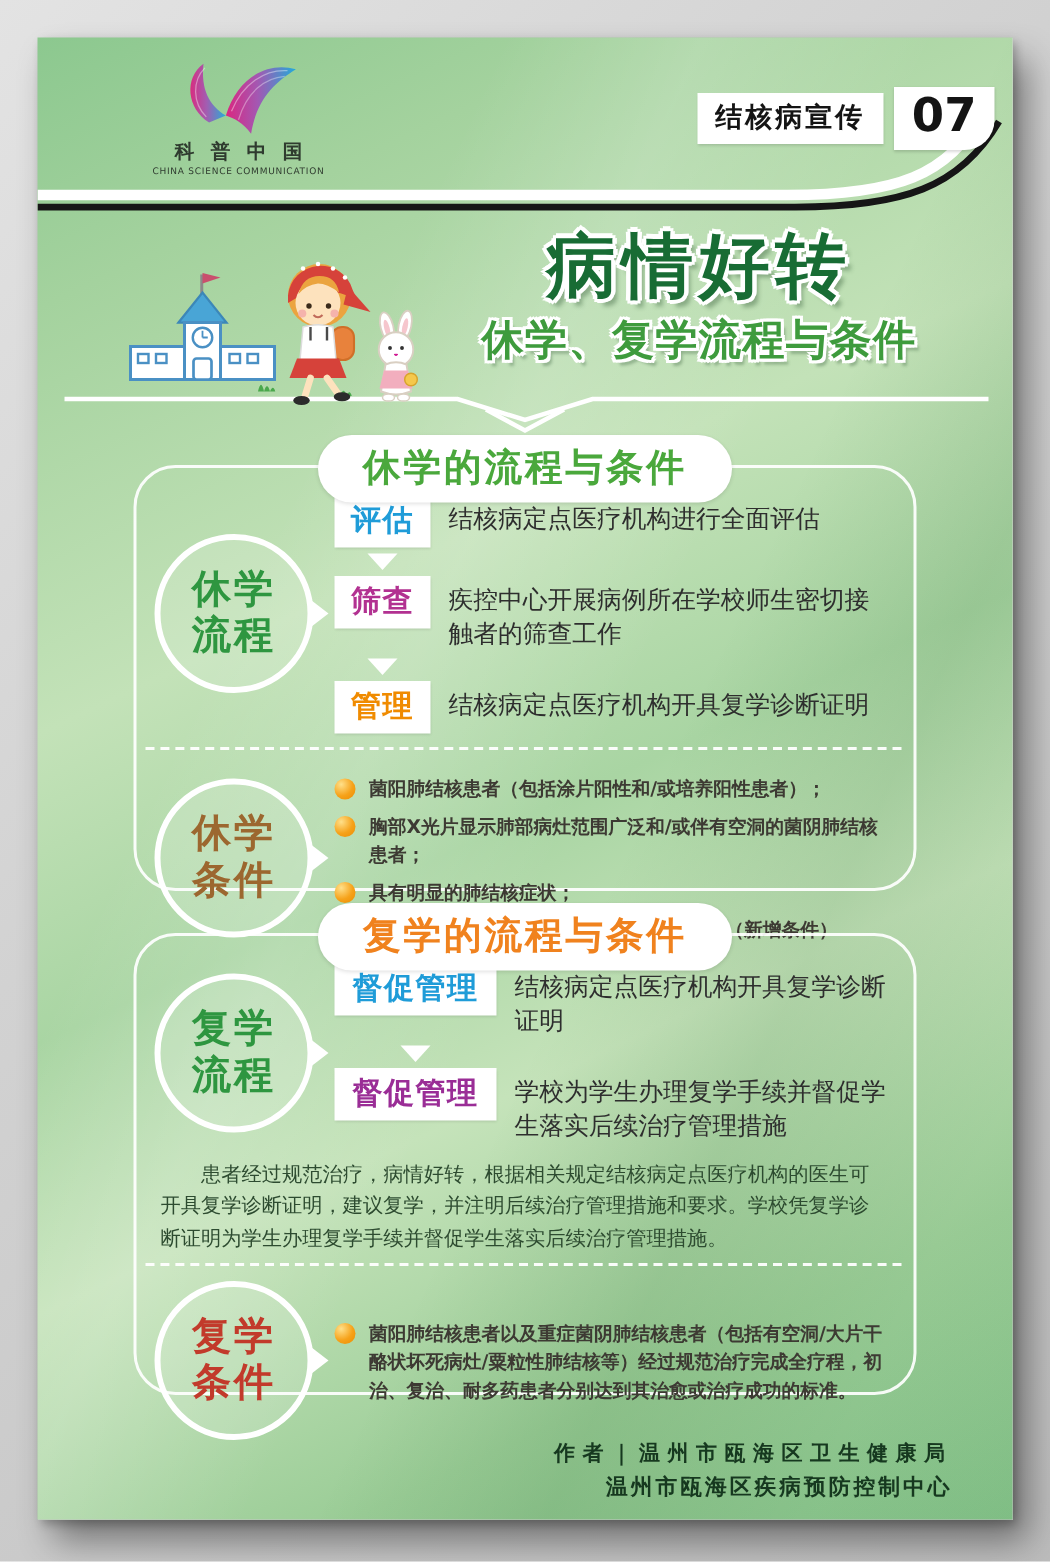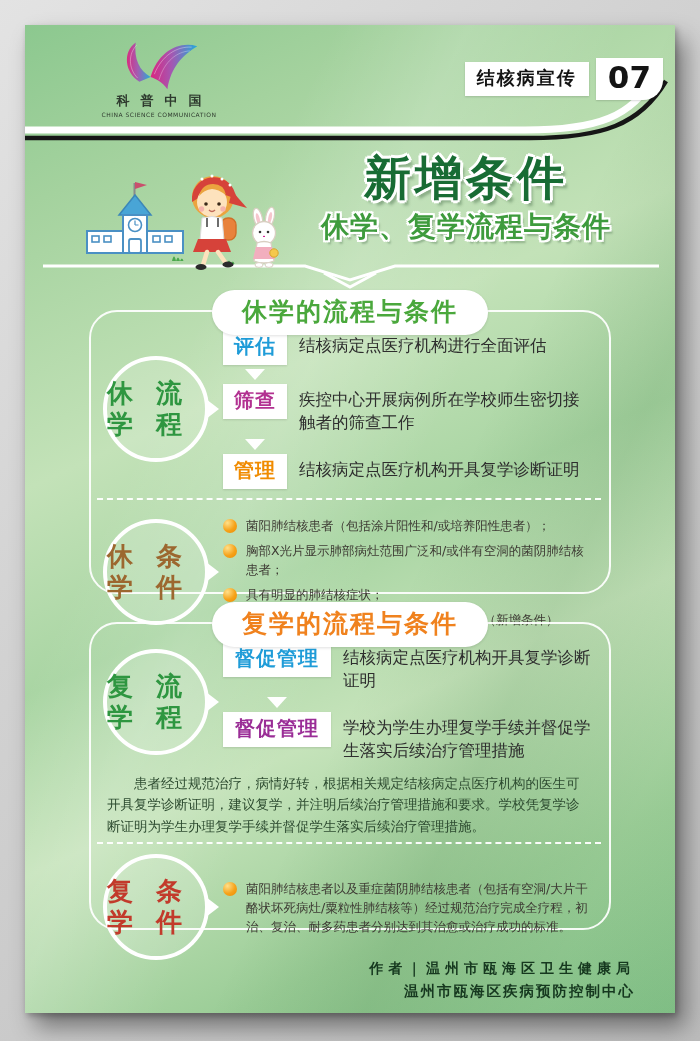--- a/index.html
+++ b/index.html
@@ -45,21 +45,21 @@
   .s2{top:597px;height:308px;}
   .pill{position:absolute;top:-22px;left:50%;transform:translateX(-50%);background:#fff;
     border-radius:24px;padding:5px 30px 7px;font-size:25px;font-weight:800;letter-spacing:2px;white-space:nowrap;
     box-shadow:0 1px 3px rgba(0,0,0,0.12);}
   .pill-green{color:#4aa83c;}
   .pill-orange{color:#f0821e;}
   .flow-row,.cond-row{display:flex;align-items:center;gap:14px;}
   .flow-row{padding:12px 0 6px;}
   .cond-row{padding:7px 0 4px;}
   .circle{flex:none;width:98px;height:98px;border:4px solid #fff;border-radius:50%;
-    background:rgba(255,255,255,0.14);display:flex;align-items:center;justify-content:center;
+    background:rgba(255,255,255,0.14);display:flex;flex-direction:column;align-items:center;justify-content:center;
     font-weight:800;font-size:26px;line-height:1.22;position:relative;letter-spacing:2px;}
   .circle::after{content:'';position:absolute;right:-14px;top:50%;transform:translateY(-50%);
     border-top:10px solid transparent;border-bottom:10px solid transparent;border-left:13px solid #fff;}
   .circle.green{color:#2e9640;}
   .circle.brown{color:#9c672f;}
   .circle.red{color:#c23a2b;}
   .steps{flex:1;display:flex;flex-direction:column;}
   .step{display:flex;align-items:flex-start;gap:12px;}
   .step-label{background:#fff;font-weight:800;font-size:20px;letter-spacing:1px;text-align:center;
     padding:3px 0 5px;flex:none;box-shadow:0 1px 2px rgba(0,0,0,0.12);}
@@ -68,21 +68,21 @@
   .step-text{font-size:16.5px;color:#2e2e2e;line-height:1.42;padding-top:4px;}
   .step-arrow{width:0;height:0;border-left:10px solid transparent;border-right:10px solid transparent;
     border-top:11px solid #fff;margin:4px 0;}
   .s1 .step-arrow{margin-left:22px;}
   .s2 .step-arrow{margin-left:44px;}
   .c-blue{color:#1f9cd8;}
   .c-magenta{color:#b23191;}
   .c-orange{color:#f08b00;}
   .c-purple{color:#9a2d96;}
   .dashed{border:0;border-top:2px dashed rgba(255,255,255,0.95);margin:3px -6px;}
-  .conds{flex:1;}
+  .conds{flex:1;font-weight:bold;}
   .cond{display:flex;gap:9px;margin:6px 0;}
   .dot{flex:none;width:14px;height:14px;border-radius:50%;margin-top:3px;
     background:radial-gradient(circle at 32% 28%,#ffe08a 0%,#f6a21a 55%,#ec8b00 100%);}
   .cond-text{font-size:12.5px;color:#3d3a33;line-height:1.52;}
   .para{font-size:13.5px;color:#2d4b30;line-height:1.6;text-indent:2em;padding:4px 4px 2px;}
   
   .credits{position:absolute;bottom:12px;right:40px;text-align:right;z-index:2;
     color:#16381f;font-weight:700;}
   .credit-l1{font-size:14px;letter-spacing:5px;margin-top:40px;}
   .credit-l2{font-size:14.5px;letter-spacing:2px;margin-top:4px;}
@@ -180,21 +180,21 @@
       <path d="M14 27 Q15 28.5 16 27" stroke="#c08" stroke-width="1" fill="none"></path>
       <path d="M8 34 Q15 31 22 34 L25 52 Q15 56 5 52 Z" fill="#fff" stroke="#d9cfc2" stroke-width="1.3"></path>
       <path d="M7 38 L23 38 L26 50 L4 50 Z" fill="#f2aebe"></path>
       <circle cx="25" cy="44" r="4.2" fill="#f5c84c" stroke="#d8a42c" stroke-width="1"></circle>
       <ellipse cx="10" cy="56" rx="4" ry="2.4" fill="#fff" stroke="#d9cfc2" stroke-width="1"></ellipse>
       <ellipse cx="20" cy="56" rx="4" ry="2.4" fill="#fff" stroke="#d9cfc2" stroke-width="1"></ellipse>
     </g>
   </svg>
 
   <div class="titles">
-    <div class="title-l1">新增条件</div>
+    <div class="title-l1">病情好转</div>
     <div class="title-l2">休学、复学流程与条件</div>
   </div>
 
   <svg class="chevron" width="650" height="32" viewBox="0 0 650 32">
     <path d="M18 5 L280 5 L325 19 L370 5 L634 5" stroke="#ffffff" stroke-width="3" fill="none"></path>
     <path d="M299 12 L325 26 L351 12" stroke="#ffffff" stroke-width="3" fill="none"></path>
   </svg>
 
   <section class="panel s1">
     <div class="pill pill-green">休学的流程与条件</div>

